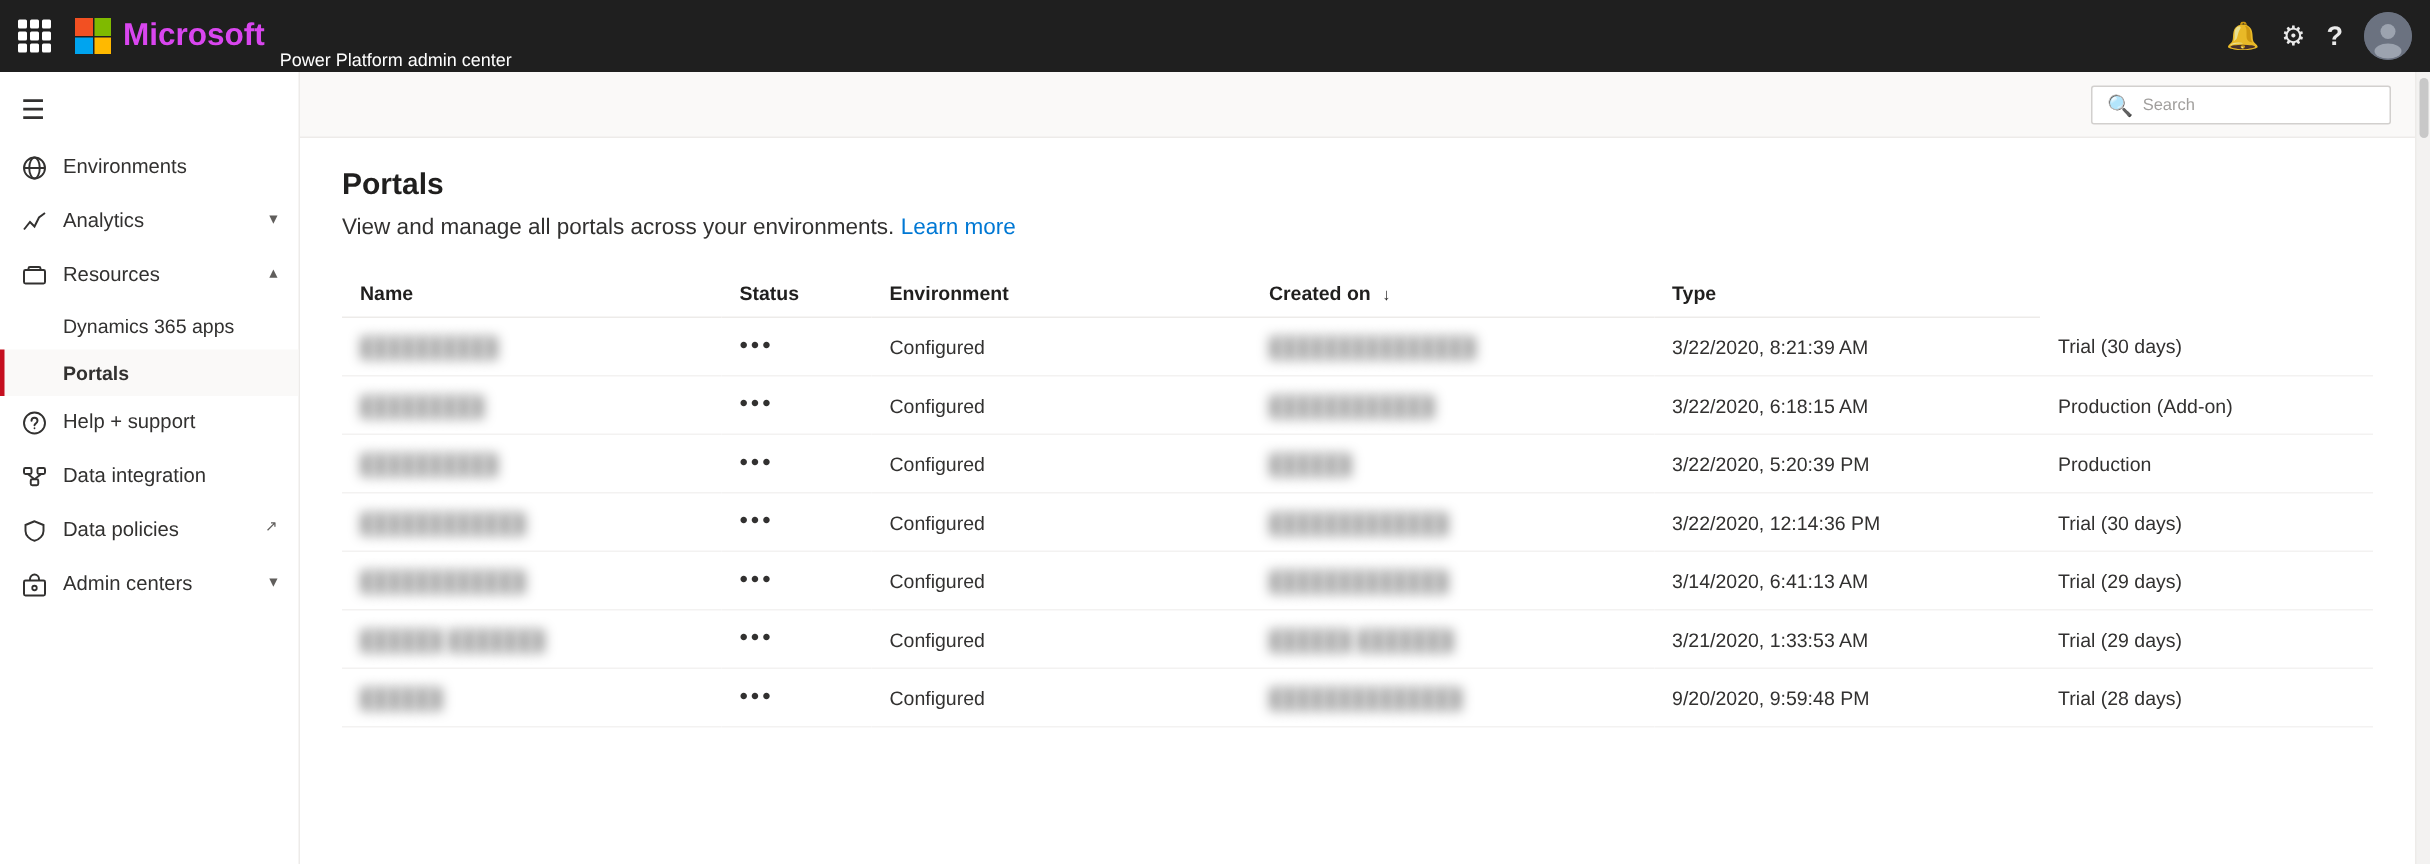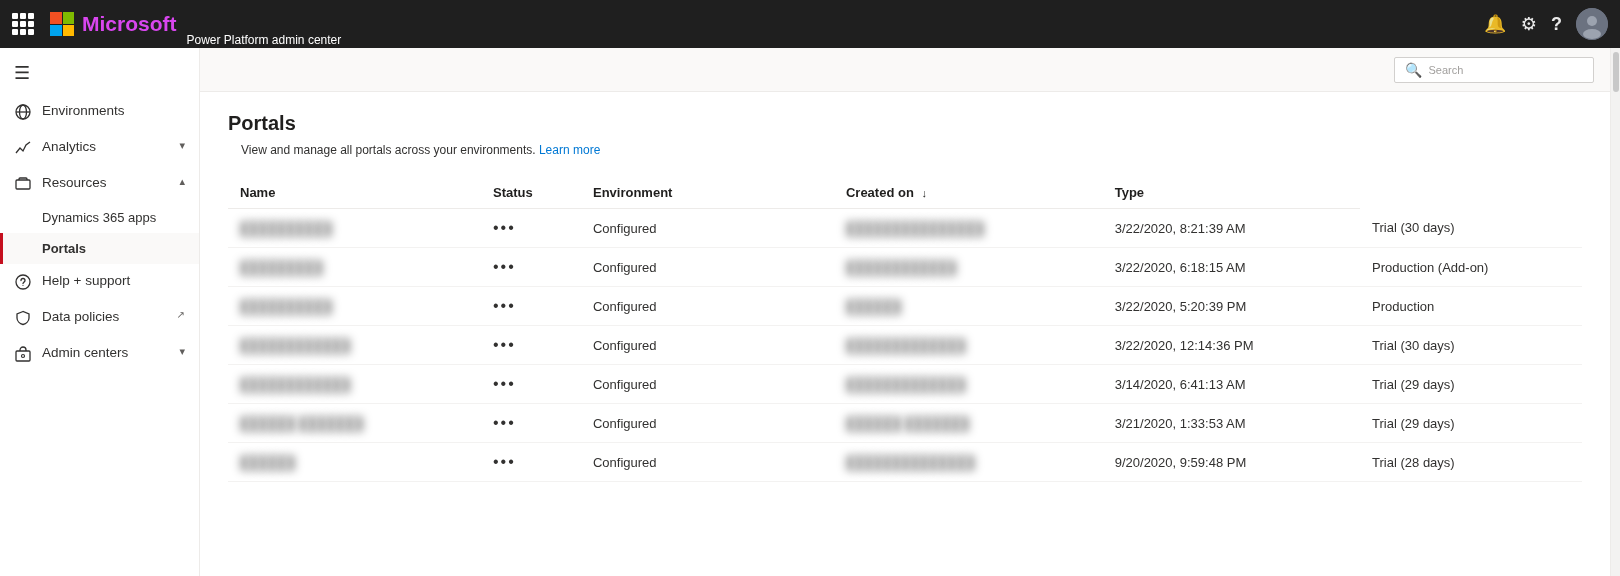--- a/index.html
+++ b/index.html
@@ -170,24 +170,23 @@
       padding: 20px 28px;
       margin: 0;
     }
     .page-title {
       font-size: 20px;
       font-weight: 600;
       color: #201f1e;
       margin-bottom: 8px;
     }
     .page-subtitle {
-      font-size: 12px;
+      font-size: 15px;
       color: #323130;
       margin-bottom: 20px;
-      margin-left: 13px;
     }
     .page-subtitle a {
       color: #0078d4;
       text-decoration: none;
     }
 
     
     .portal-table {
       width: 100%;
       border-collapse: collapse;
@@ -341,20 +340,32 @@
       <span class="item-icon">
         <svg width="16" height="16" viewBox="0 0 16 16">
             <circle cx="8" cy="8" r="7" stroke="#323130" stroke-width="1.3" fill="none"></circle>
             <path d="M6 6.5C6 5.4 6.9 4.5 8 4.5S10 5.4 10 6.5c0 1.5-2 2-2 3" stroke="#323130" stroke-width="1.3" fill="none" stroke-linecap="round"></path>
             <circle cx="8" cy="11.5" r="0.6" fill="#323130"></circle>
           </svg>
       </span>
       <span class="item-label">Help + support</span>
     </div>
 
+    <div class="sidebar-item">
+      <span class="item-icon">
+        <svg width="16" height="16" viewBox="0 0 16 16">
+            <rect x="1" y="2" width="5" height="4" rx="1" stroke="#323130" stroke-width="1.3" fill="none"></rect>
+            <rect x="10" y="2" width="5" height="4" rx="1" stroke="#323130" stroke-width="1.3" fill="none"></rect>
+            <rect x="5.5" y="9.5" width="5" height="4" rx="1" stroke="#323130" stroke-width="1.3" fill="none"></rect>
+            <line x1="3.5" y1="6" x2="8" y2="9.5" stroke="#323130" stroke-width="1.2"></line>
+            <line x1="12.5" y1="6" x2="8" y2="9.5" stroke="#323130" stroke-width="1.2"></line>
+          </svg>
+      </span>
+      <span class="item-label">Data integration</span>
+    </div>
 
 
     <div class="sidebar-item">
       <span class="item-icon">
         <svg width="16" height="16" viewBox="0 0 16 16">
             <path d="M8 1.5L2 4v4c0 3 2.7 5.7 6 6.5 3.3-.8 6-3.5 6-6.5V4L8 1.5z" stroke="#323130" stroke-width="1.3" fill="none"></path>
           </svg>
       </span>
       <span class="item-label">Data policies</span>
       <span class="item-chevron" style="font-size:10px;">↗</span>

